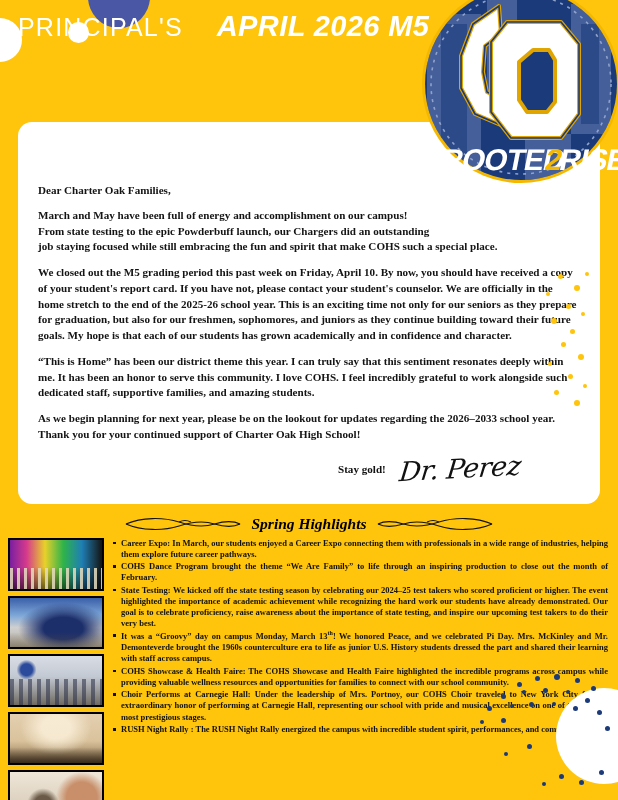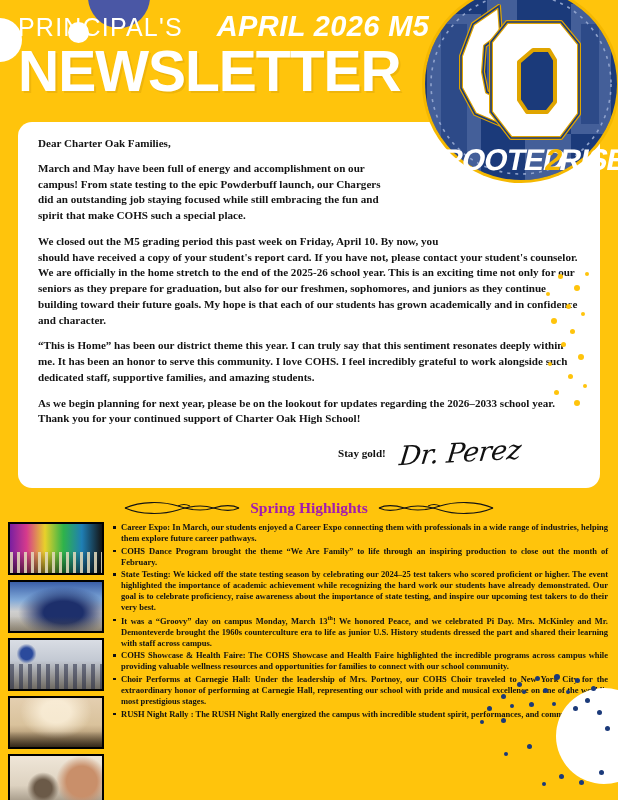--- a/index.html
+++ b/index.html
@@ -95,21 +95,21 @@
     margin-right: -14px;
   }
   .letter-card p {
     font-size: 11.1px;
     line-height: 1.42;
     color: #141414;
     text-align: left;
     margin-bottom: 10px;
     font-weight: bold;
   }
-  .letter-card p.tight { margin-bottom: 9px; }
+  .letter-card p.tight { margin-bottom: 9px; margin-top: 47px; }
   .sign-row {
     display: flex;
     align-items: flex-start;
     justify-content: flex-start;
     padding-left: 300px;
     margin-top: 2px;
   }
   .stay-gold {
     font-size: 11.1px;
     font-weight: bold;
@@ -141,22 +141,23 @@
     gap: 9px;
     margin-top: 9px;
     height: 22px;
   }
   .flourish { width: 118px; height: 16px; flex: none; }
   .flourish svg { display: block; width: 100%; height: 100%; }
   .highlights-title {
     font-family: "Liberation Serif", serif;
     font-size: 15.5px;
     font-weight: bold;
-    color: #a21caf;
+    color: #000000;
     white-space: nowrap;
+    font-style: italic;
   }
 
   
   .content-row {
     display: flex;
     padding: 3px 6px 0 8px;
     gap: 8px;
   }
   .photo-col {
     width: 96px;
@@ -215,21 +216,20 @@
 <div class="header">
   <span class="deco-circ deco-blue-semi"></span>
   <span class="deco-circ deco-white-1"></span>
   <span class="deco-circ deco-white-2"></span>
 
   <div class="title-block">
     <div class="kicker-row">
       <span class="kicker">PRINCIPAL'S</span>
       <span class="issue">APRIL 2026 M5</span>
     </div>
-    <div class="bigtitle">NEWSLETTER</div>
   </div>
 </div>
 
 <div class="logo-badge">
   <svg viewBox="0 0 200 232" xmlns="http://www.w3.org/2000/svg">
     <defs>
       <clipPath id="discClip">
           <circle cx="100" cy="100" r="96"></circle>
         </clipPath>
     </defs>

